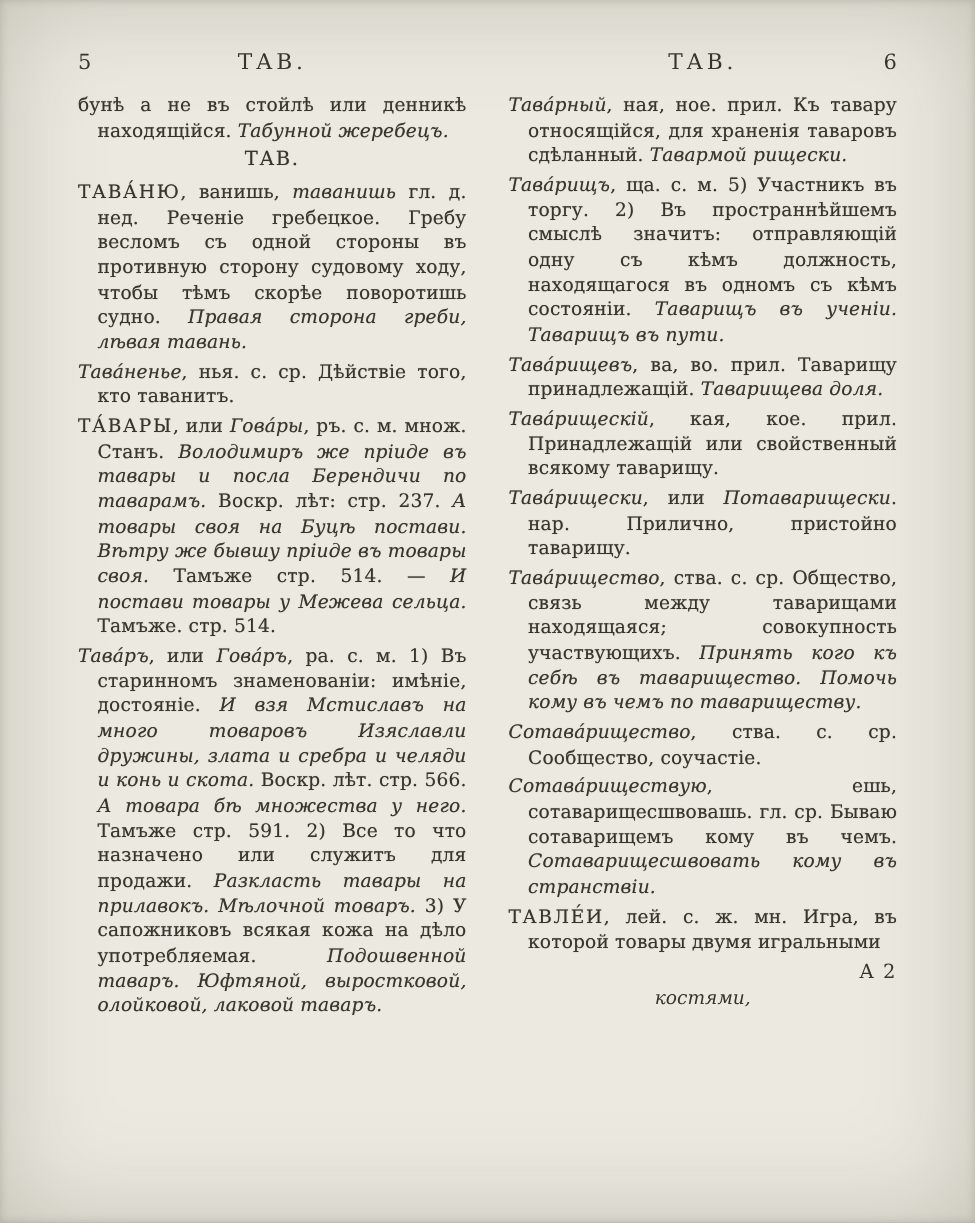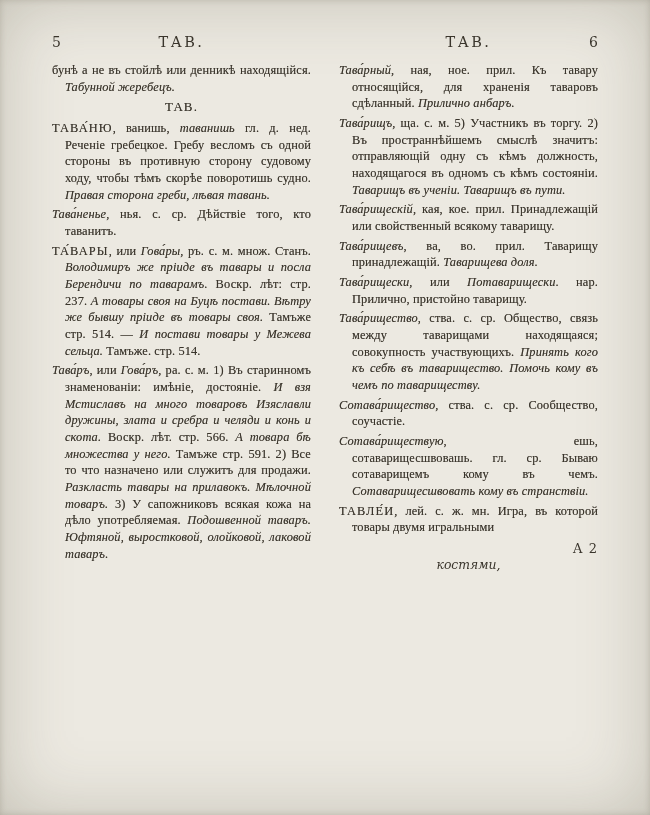--- a/index.html
+++ b/index.html
@@ -34,21 +34,20 @@
 
   .entry {
     font-size: 12.4px;
     line-height: 1.345;
     text-align: justify;
     letter-spacing: 0.12px;
     margin-bottom: 3px;
     padding-left: 13px;
     text-indent: -13px;
     text-shadow: 0 0 0.5px rgba(58,53,44,0.55);
-    font-family: Liberation Serif, serif;
   }
   .entry.center {
     text-align: center;
     padding-left: 0;
     text-indent: 0;
     letter-spacing: 2.5px;
     margin: 2px 0 4px 0;
     font-size: 13px;
   }
   .run-r { font-style: normal; }
@@ -90,24 +89,24 @@
         </div>
     </div>
 
     <div class="column">
       <div class="col-header">
         <span class="slot-l"></span>
         <span class="slot-c">ТАВ.</span>
         <span class="slot-r">6</span>
       </div>
       <div class="col-body">
-          <p class="entry"><span class="run-i">Тава́рный</span><span class="run-r">, ная, ное. прил. Къ тавару относящійся, для храненія таваровъ сдѣланный. </span><span class="run-i">Прилично анбаръ.</span></p>
+          <p class="entry"><span class="run-i">Тава́рный</span><span class="run-r">, ная, ное. прил. Къ тавару относящійся, для храненія таваровъ сдѣланный. </span><span class="run-i">Тавармой рищески.</span></p>
           <p class="entry"><span class="run-i">Тава́рищъ</span><span class="run-r">, ща. с. м. 5) Участникъ въ торгу. 2) Въ пространнѣйшемъ смыслѣ значитъ: отправляющій одну съ кѣмъ должность, находящагося въ одномъ съ кѣмъ состояніи. </span><span class="run-i">Таварищъ въ ученіи. Таварищъ въ пути.</span></p>
+          <p class="entry"><span class="run-i">Тава́рищевъ</span><span class="run-r">, ва, во. прил. Таварищу принадлежащій. </span><span class="run-i">Таварищева доля.</span></p>
           <p class="entry"><span class="run-i">Тава́рищескій</span><span class="run-r">, кая, кое. прил. Принадлежащій или свойственный всякому таварищу.</span></p>
-          <p class="entry"><span class="run-i">Тава́рищевъ</span><span class="run-r">, ва, во. прил. Таварищу принадлежащій. </span><span class="run-i">Таварищева доля.</span></p>
           <p class="entry"><span class="run-i">Тава́рищески</span><span class="run-r">, или </span><span class="run-i">Потаварищески</span><span class="run-r">. нар. Прилично, пристойно таварищу.</span></p>
           <p class="entry"><span class="run-i">Тава́рищество</span><span class="run-r">, ства. с. ср. Общество, связь между таварищами находящаяся; совокупность участвующихъ. </span><span class="run-i">Принять кого къ себѣ въ таварищество. Помочь кому въ чемъ по тавариществу.</span></p>
           <p class="entry"><span class="run-i">Сотава́рищество</span><span class="run-r">, ства. с. ср. Сообщество, соучастіе.</span></p>
           <p class="entry"><span class="run-i">Сотава́риществую</span><span class="run-r">, ешь, сотаварищесшвовашь. гл. ср. Бываю сотаварищемъ кому въ чемъ. </span><span class="run-i">Сотаварищесшвовать кому въ странствіи.</span></p>
           <p class="entry"><span class="run-c">ТАВЛЕ́И</span><span class="run-r">, лей. с. ж. мн. Игра, въ которой товары двумя игральными</span></p>
         </div>
       <div class="sig-line">А 2</div>
       <div class="catchword-line">костями,</div>
     </div>
 

